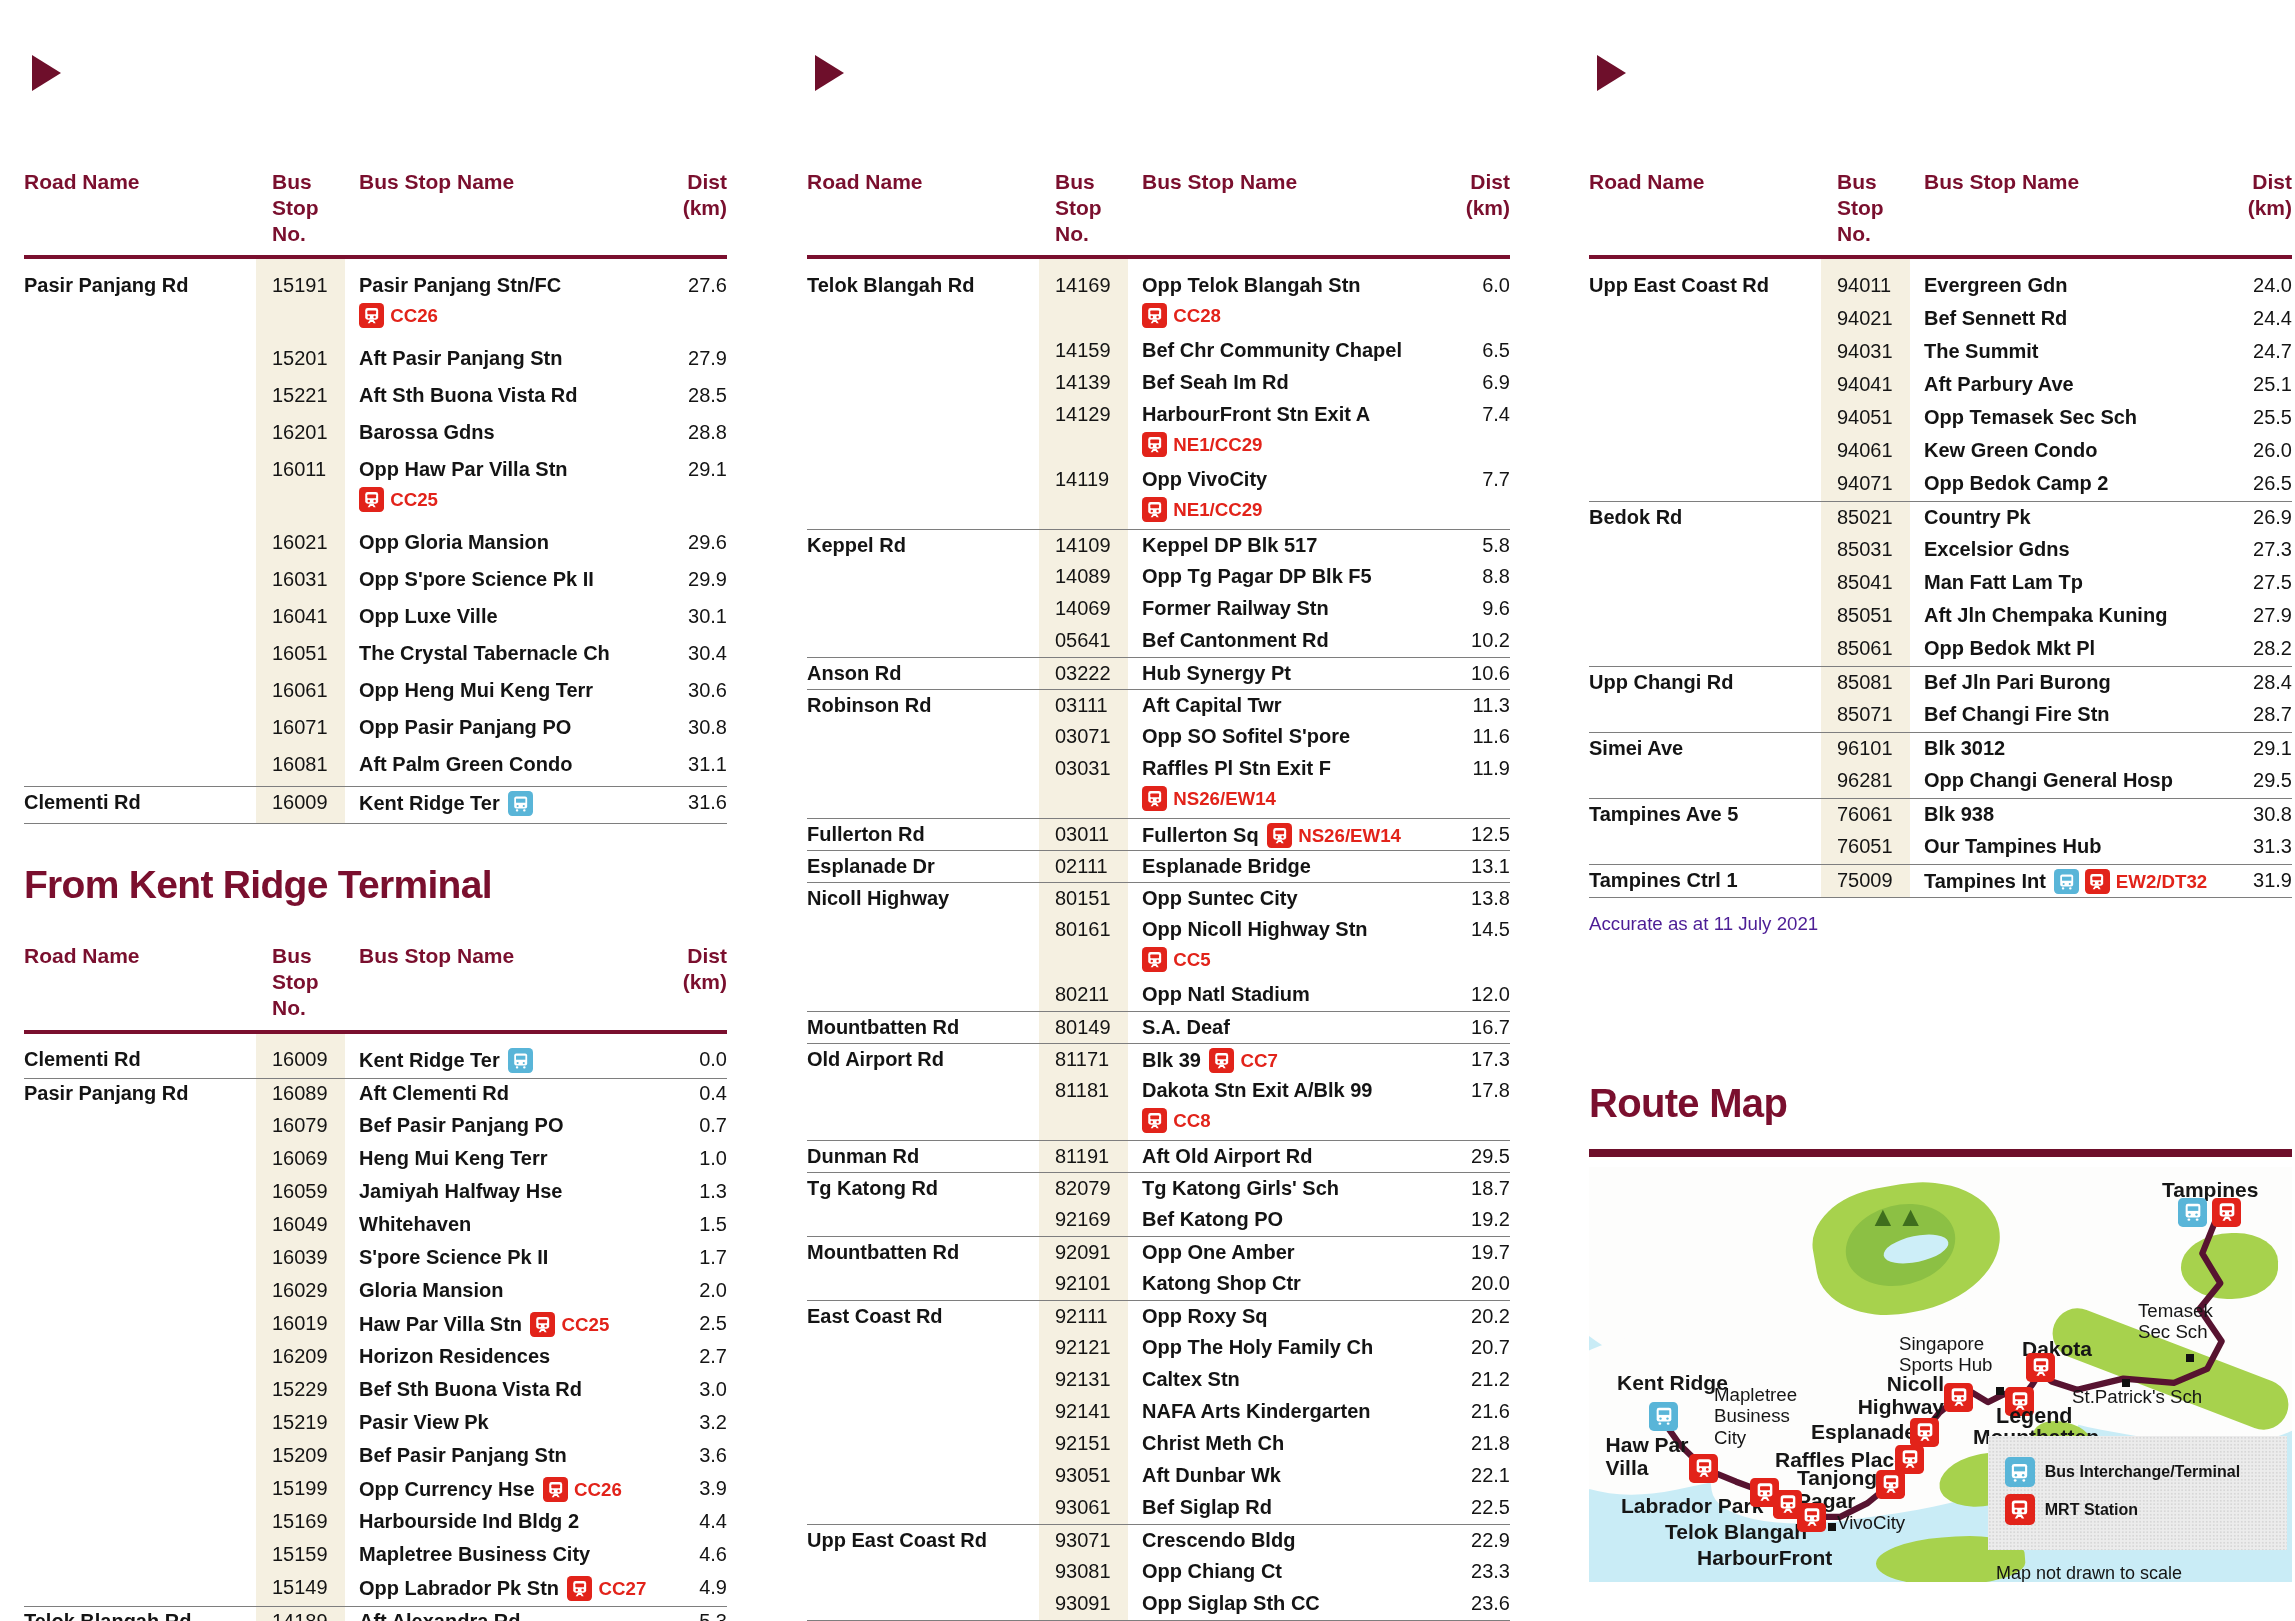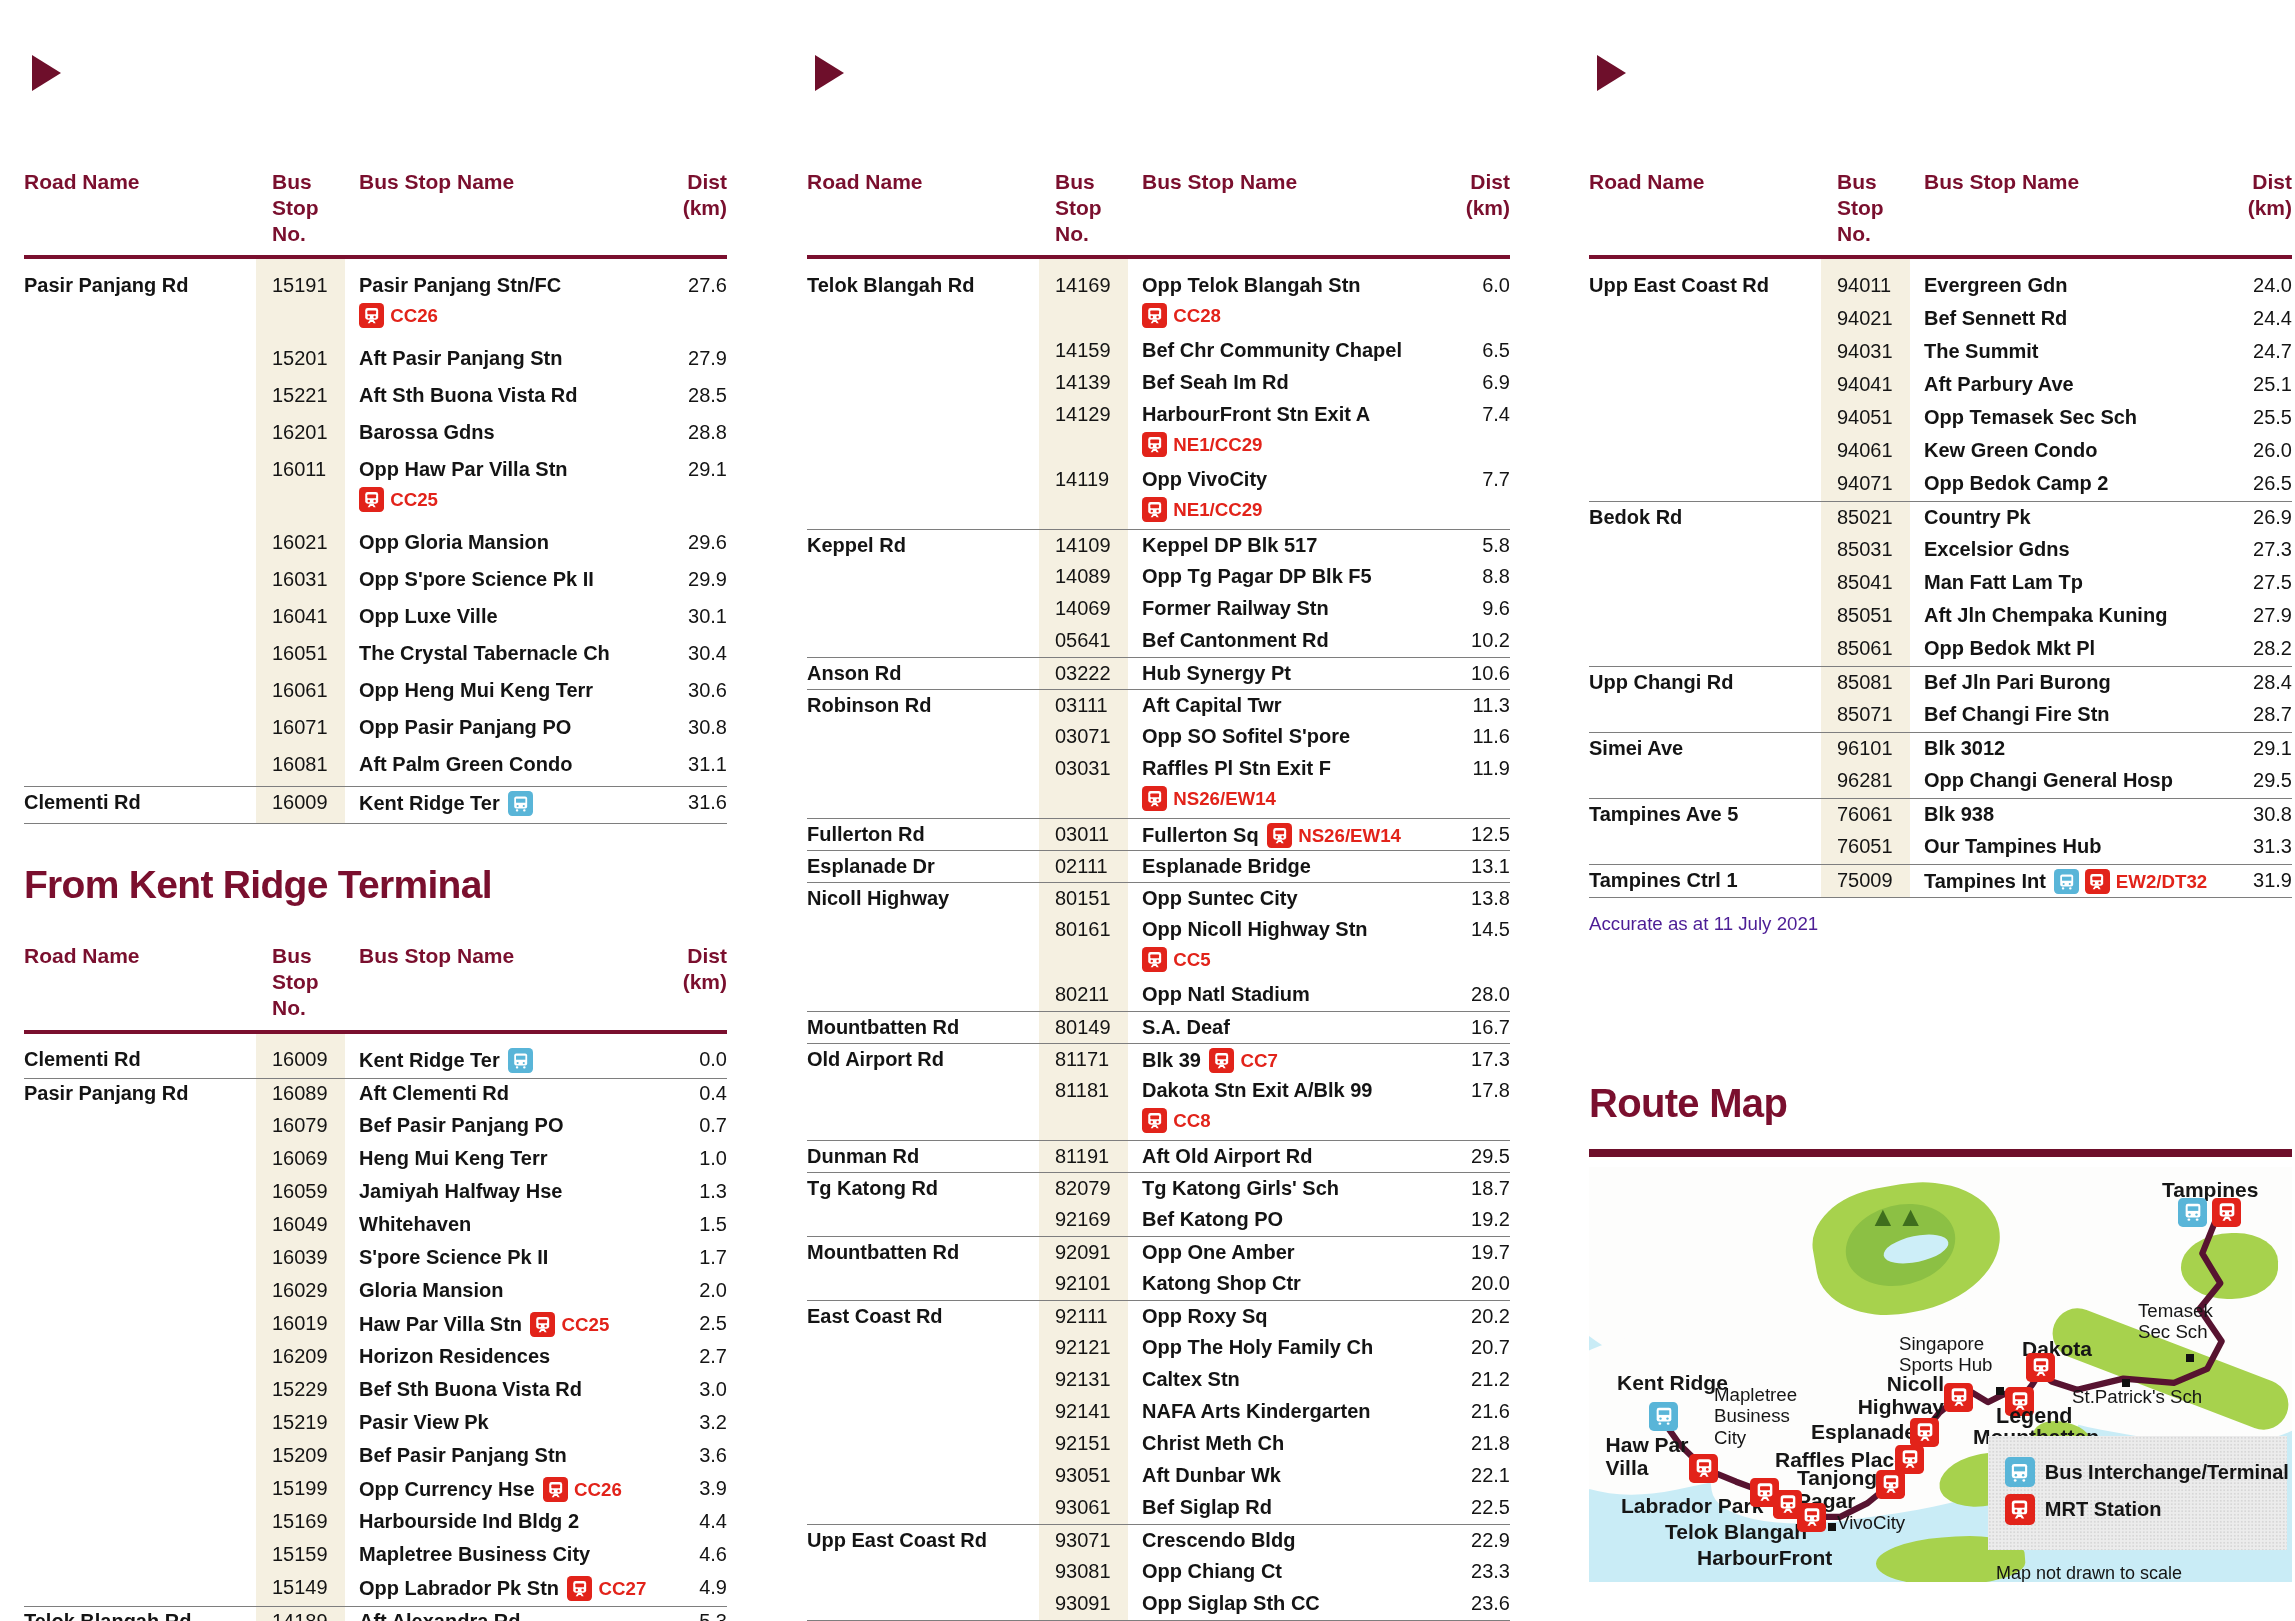--- a/index.html
+++ b/index.html
@@ -65,21 +65,21 @@
   .mbadge{position:absolute;z-index:5;width:29px;height:29px;border-radius:4.8px;}
   .mbadge svg{width:22px;height:22px;}
   .marker{position:absolute;z-index:4;width:7.6px;height:7.6px;background:#111;}
   .legend-title{position:absolute;z-index:6;font-size:21.5px;font-weight:bold;}
   .legend-box{position:absolute;z-index:6;background-color:#ececec;
     background-image:radial-gradient(#d7d7d7 0.8px, transparent 0.8px);background-size:3.5px 3.5px;
     padding:14px 16.6px;box-sizing:border-box;}
   .legend-row{display:flex;align-items:center;margin:7px 0;}
   .legend-row .badge{width:30.5px;height:30.5px;border-radius:4.8px;}
   .legend-row .badge svg{width:23px;height:23px;}
-  .legend-row .llabel{font-size:20px;font-weight:600;margin-left:9.7px;white-space:nowrap;}
+  .legend-row .llabel{font-size:16px;font-weight:600;margin-left:9.7px;white-space:nowrap;}
   .map-note{position:absolute;z-index:6;font-size:18px;}
 </style>
 </head>
 <body>
 
 <div class="page">
 
   <section class="col" id="col1">
     <div class="arrow"></div>
     <div id="t1-mount">
@@ -767,21 +767,21 @@
               <div class="c-dist">14.5</div>
             </div>
             <div class="trow">
               <div class="c-road"></div>
               <div class="c-stop">80211</div>
               <div class="c-name">
                 <div class="nline">
                   <span>Opp Natl Stadium</span>
                 </div>
               </div>
-              <div class="c-dist">28.0</div>
+              <div class="c-dist">12.0</div>
             </div>
             <div class="trow sep">
               <div class="c-road">Mountbatten Rd</div>
               <div class="c-stop">80149</div>
               <div class="c-name">
                 <div class="nline">
                   <span>S.A. Deaf</span>
                 </div>
               </div>
               <div class="c-dist">16.7</div>

